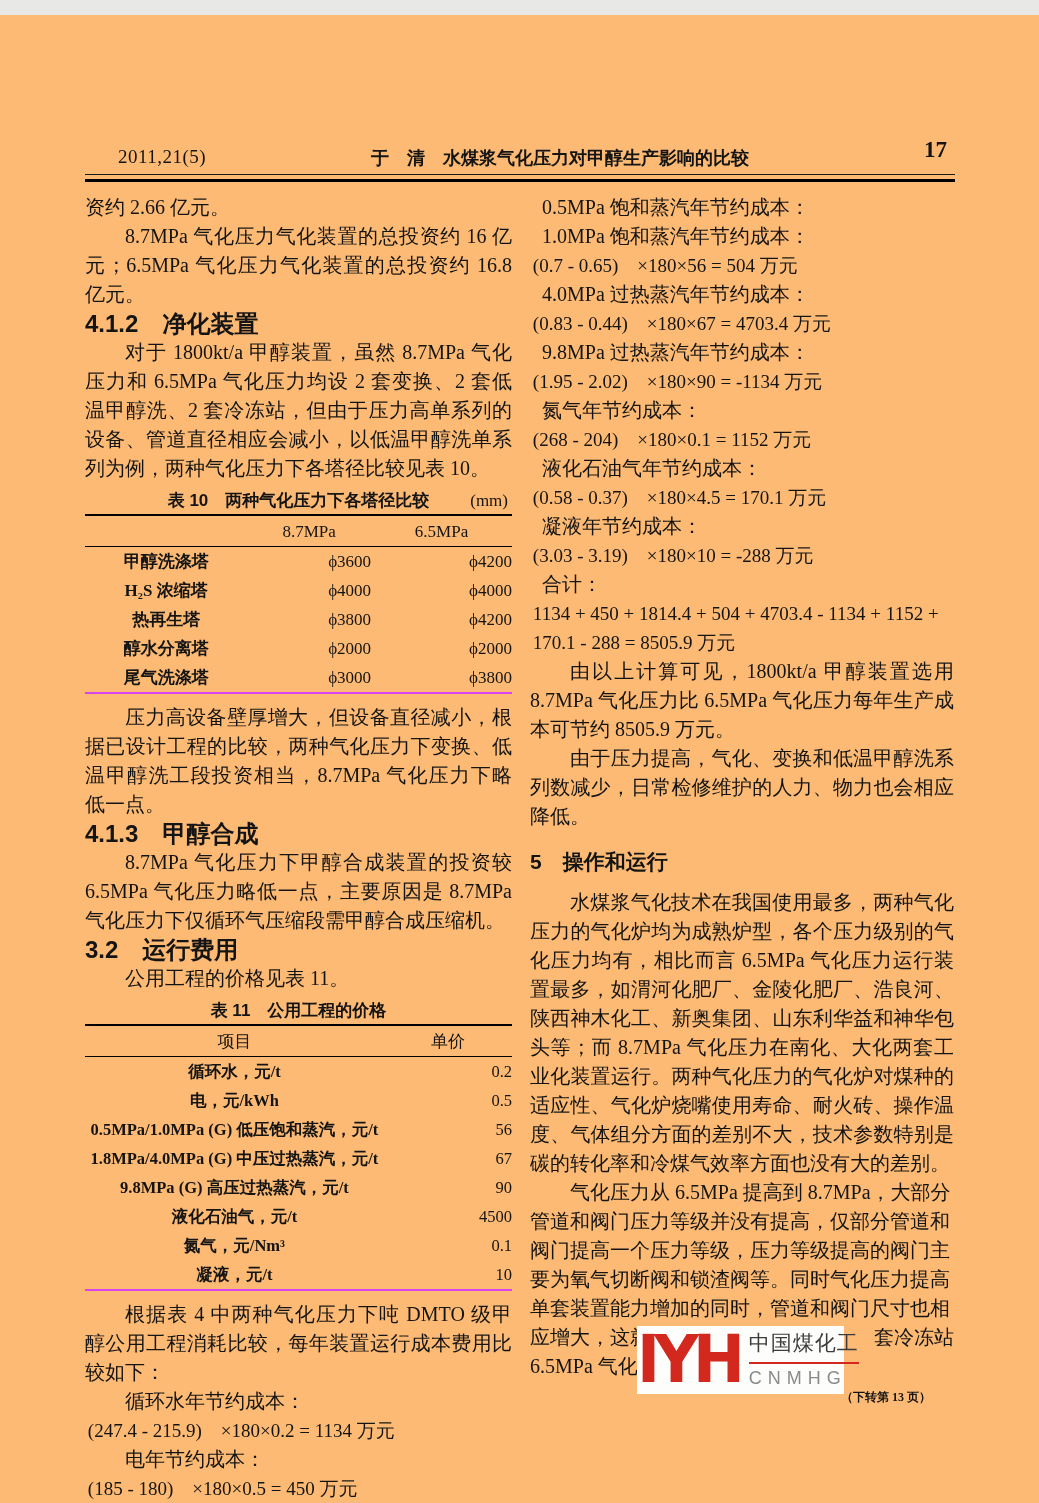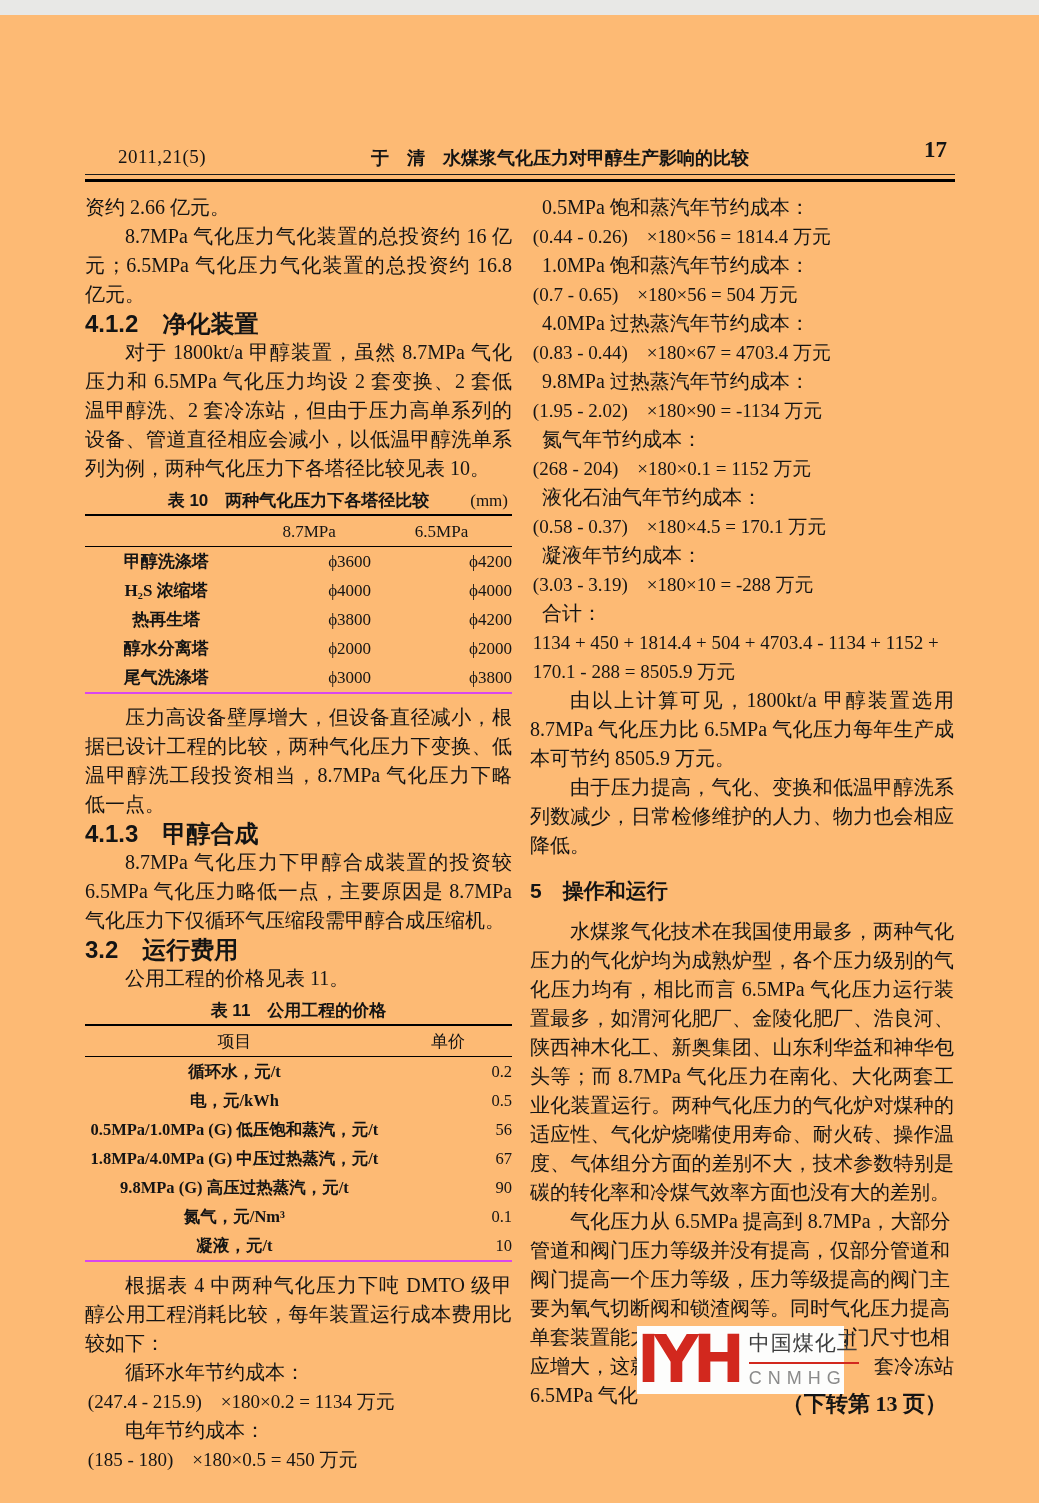--- a/index.html
+++ b/index.html
@@ -54,21 +54,21 @@
         background:#fdfdfc; display:flex; align-items:center; z-index:5; }
   .wm-logo { color:#d2281e; font-family:"DejaVu Sans","Liberation Sans",sans-serif;
              font-weight:900; font-size:62px; line-height:62px; letter-spacing:-6px;
              transform:scaleY(1.05); margin-right:10px; }
   .wm-right { display:flex; flex-direction:column; }
   .wm-cn { color:#3c3c3c; font-family:"Liberation Sans","DejaVu Sans",sans-serif;
            font-size:21px; line-height:24px; letter-spacing:1px;
            border-bottom:2px solid #d2281e; padding-bottom:7px; white-space:nowrap; }
   .wm-latin { color:#8a8a8a; font-family:"Liberation Sans","DejaVu Sans",sans-serif;
               font-size:18px; line-height:24px; letter-spacing:6px; margin-top:2px; }
-  .continued { position:absolute; right:92px; top:1374px; font-size:22px; font-weight:bold; }
+  .continued { position:absolute; right:108px; top:1374px; font-size:12px; font-weight:bold; }
 </style>
 </head>
 <body>
 
 <div class="page">
 
   <div class="hdr-issue">2011,21(5)</div>
   <div class="hdr-title">于　清　水煤浆气化压力对甲醇生产影响的比较</div>
   <div class="hdr-page">17</div>
   <div class="hdr-rule"></div>
@@ -150,41 +150,44 @@
         </tr>
         <tr>
           <td class="item">1.8MPa/4.0MPa (G) 中压过热蒸汽，元/t</td>
           <td class="val">67</td>
         </tr>
         <tr>
           <td class="item">9.8MPa (G) 高压过热蒸汽，元/t</td>
           <td class="val">90</td>
         </tr>
         <tr>
+          <td class="item">液化石油气，元/t</td>
+          <td class="val">4500</td>
+        </tr>
+        <tr>
           <td class="item">氮气，元/Nm³</td>
           <td class="val">0.1</td>
         </tr>
         <tr>
           <td class="item">凝液，元/t</td>
           <td class="val">10</td>
         </tr>
       </tbody>
         </table>
     </div>
 
     <p class="para">根据表 4 中两种气化压力下吨 DMTO 级甲醇公用工程消耗比较，每年装置运行成本费用比较如下：</p>
     <p class="cost-label">循环水年节约成本：</p>
     <p class="formula">(247.4 - 215.9)　×180×0.2 = 1134 万元</p>
     <p class="cost-label">电年节约成本：</p>
     <p class="formula">(185 - 180)　×180×0.5 = 450 万元</p>
   </div>
 
   <div class="col col-right">
     <p class="cost-label si">0.5MPa 饱和蒸汽年节约成本：</p>
-    <p class="formula">(0.44 - 0.26)　×180×56 = 1814.4 万元</p>
     <p class="cost-label si">1.0MPa 饱和蒸汽年节约成本：</p>
     <p class="formula">(0.7 - 0.65)　×180×56 = 504 万元</p>
     <p class="cost-label si">4.0MPa 过热蒸汽年节约成本：</p>
     <p class="formula">(0.83 - 0.44)　×180×67 = 4703.4 万元</p>
     <p class="cost-label si">9.8MPa 过热蒸汽年节约成本：</p>
     <p class="formula">(1.95 - 2.02)　×180×90 = -1134 万元</p>
     <p class="cost-label si">氮气年节约成本：</p>
     <p class="formula">(268 - 204)　×180×0.1 = 1152 万元</p>
     <p class="cost-label si">液化石油气年节约成本：</p>
     <p class="formula">(0.58 - 0.37)　×180×4.5 = 170.1 万元</p>

